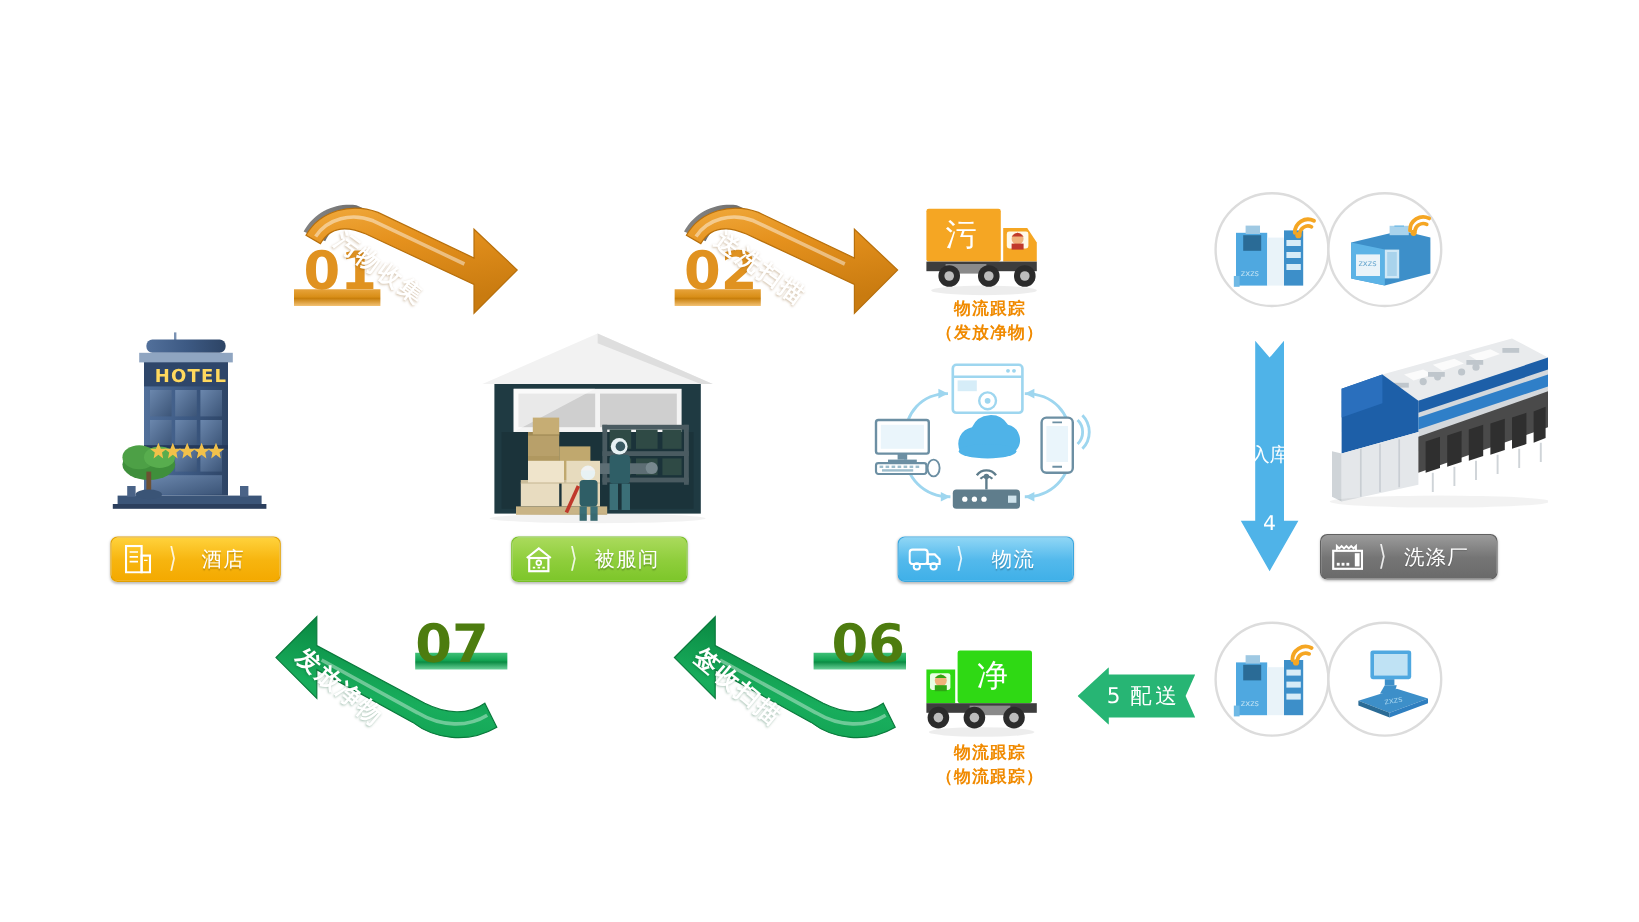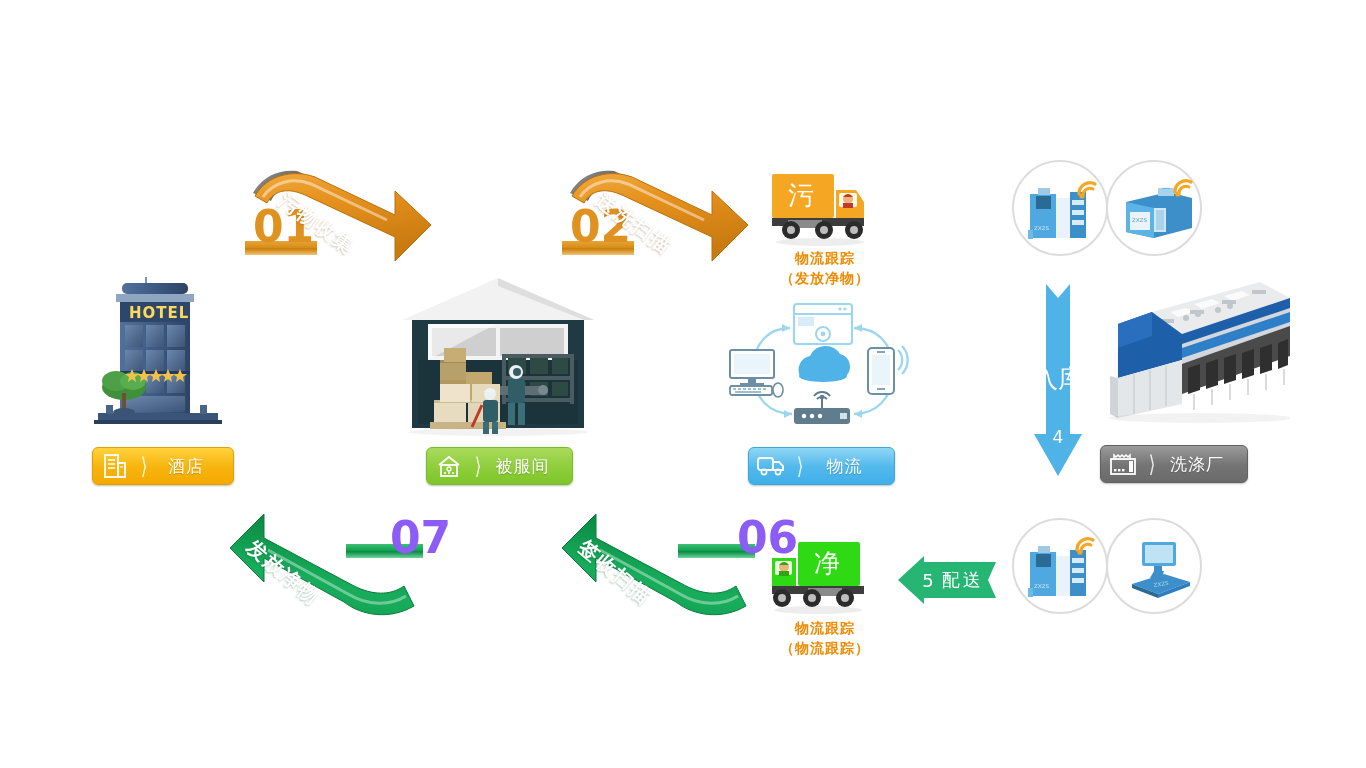--- a/index.html
+++ b/index.html
@@ -38,39 +38,39 @@
   .badge-logi {background:linear-gradient(#8fd6f5,#53b9ec 52%,#3fb0e8);border:1px solid #3ba7df;}
   .badge-plant{background:linear-gradient(#9b9b9b,#757575 52%,#6a6a6a);border:1px solid #616161;}
 
   
   .steparrow{position:absolute;}
   .steparrow .num{
     position:absolute;font-weight:bold;font-size:44px;
     font-family:"DejaVu Sans","Liberation Sans",sans-serif;
   }
   .stepnum-o{color:#e09220;}
-  .stepnum-g{color:#8b5cf6;margin-left:44px;}
+  .stepnum-g{color:#4d7c0f;}
   .steplabel{
     position:absolute;color:#ffffff;font-size:20px;font-weight:bold;
     letter-spacing:2px;white-space:nowrap;
     font-family:"DejaVu Sans","Liberation Sans",sans-serif;
     text-shadow:0 1px 2px rgba(120,70,0,.35);
   }
   .steplabel-g{text-shadow:0 1px 2px rgba(0,80,40,.35);}
 
   
   .chev{position:absolute;display:flex;align-items:center;justify-content:center;}
   .chev .ctxt{
     position:relative;color:#fff;font-size:18px;letter-spacing:3px;white-space:nowrap;
     font-family:"DejaVu Sans","Liberation Sans",sans-serif;
   }
   .downarrow{position:absolute;}
   .downarrow .dtxt{
     position:absolute;left:0;width:100%;text-align:center;color:#fff;
-    font-size:25px;line-height:26px;letter-spacing:0;
+    font-size:16px;line-height:26px;letter-spacing:0;
     font-family:"DejaVu Sans","Liberation Sans",sans-serif;
   }
 
   
   .tcaption{
     position:absolute;text-align:center;color:#f08a00;font-weight:bold;
     font-size:14px;line-height:20px;letter-spacing:1px;white-space:nowrap;
     font-family:"DejaVu Sans","Liberation Sans",sans-serif;
   }
   .tcaption span{display:block}

